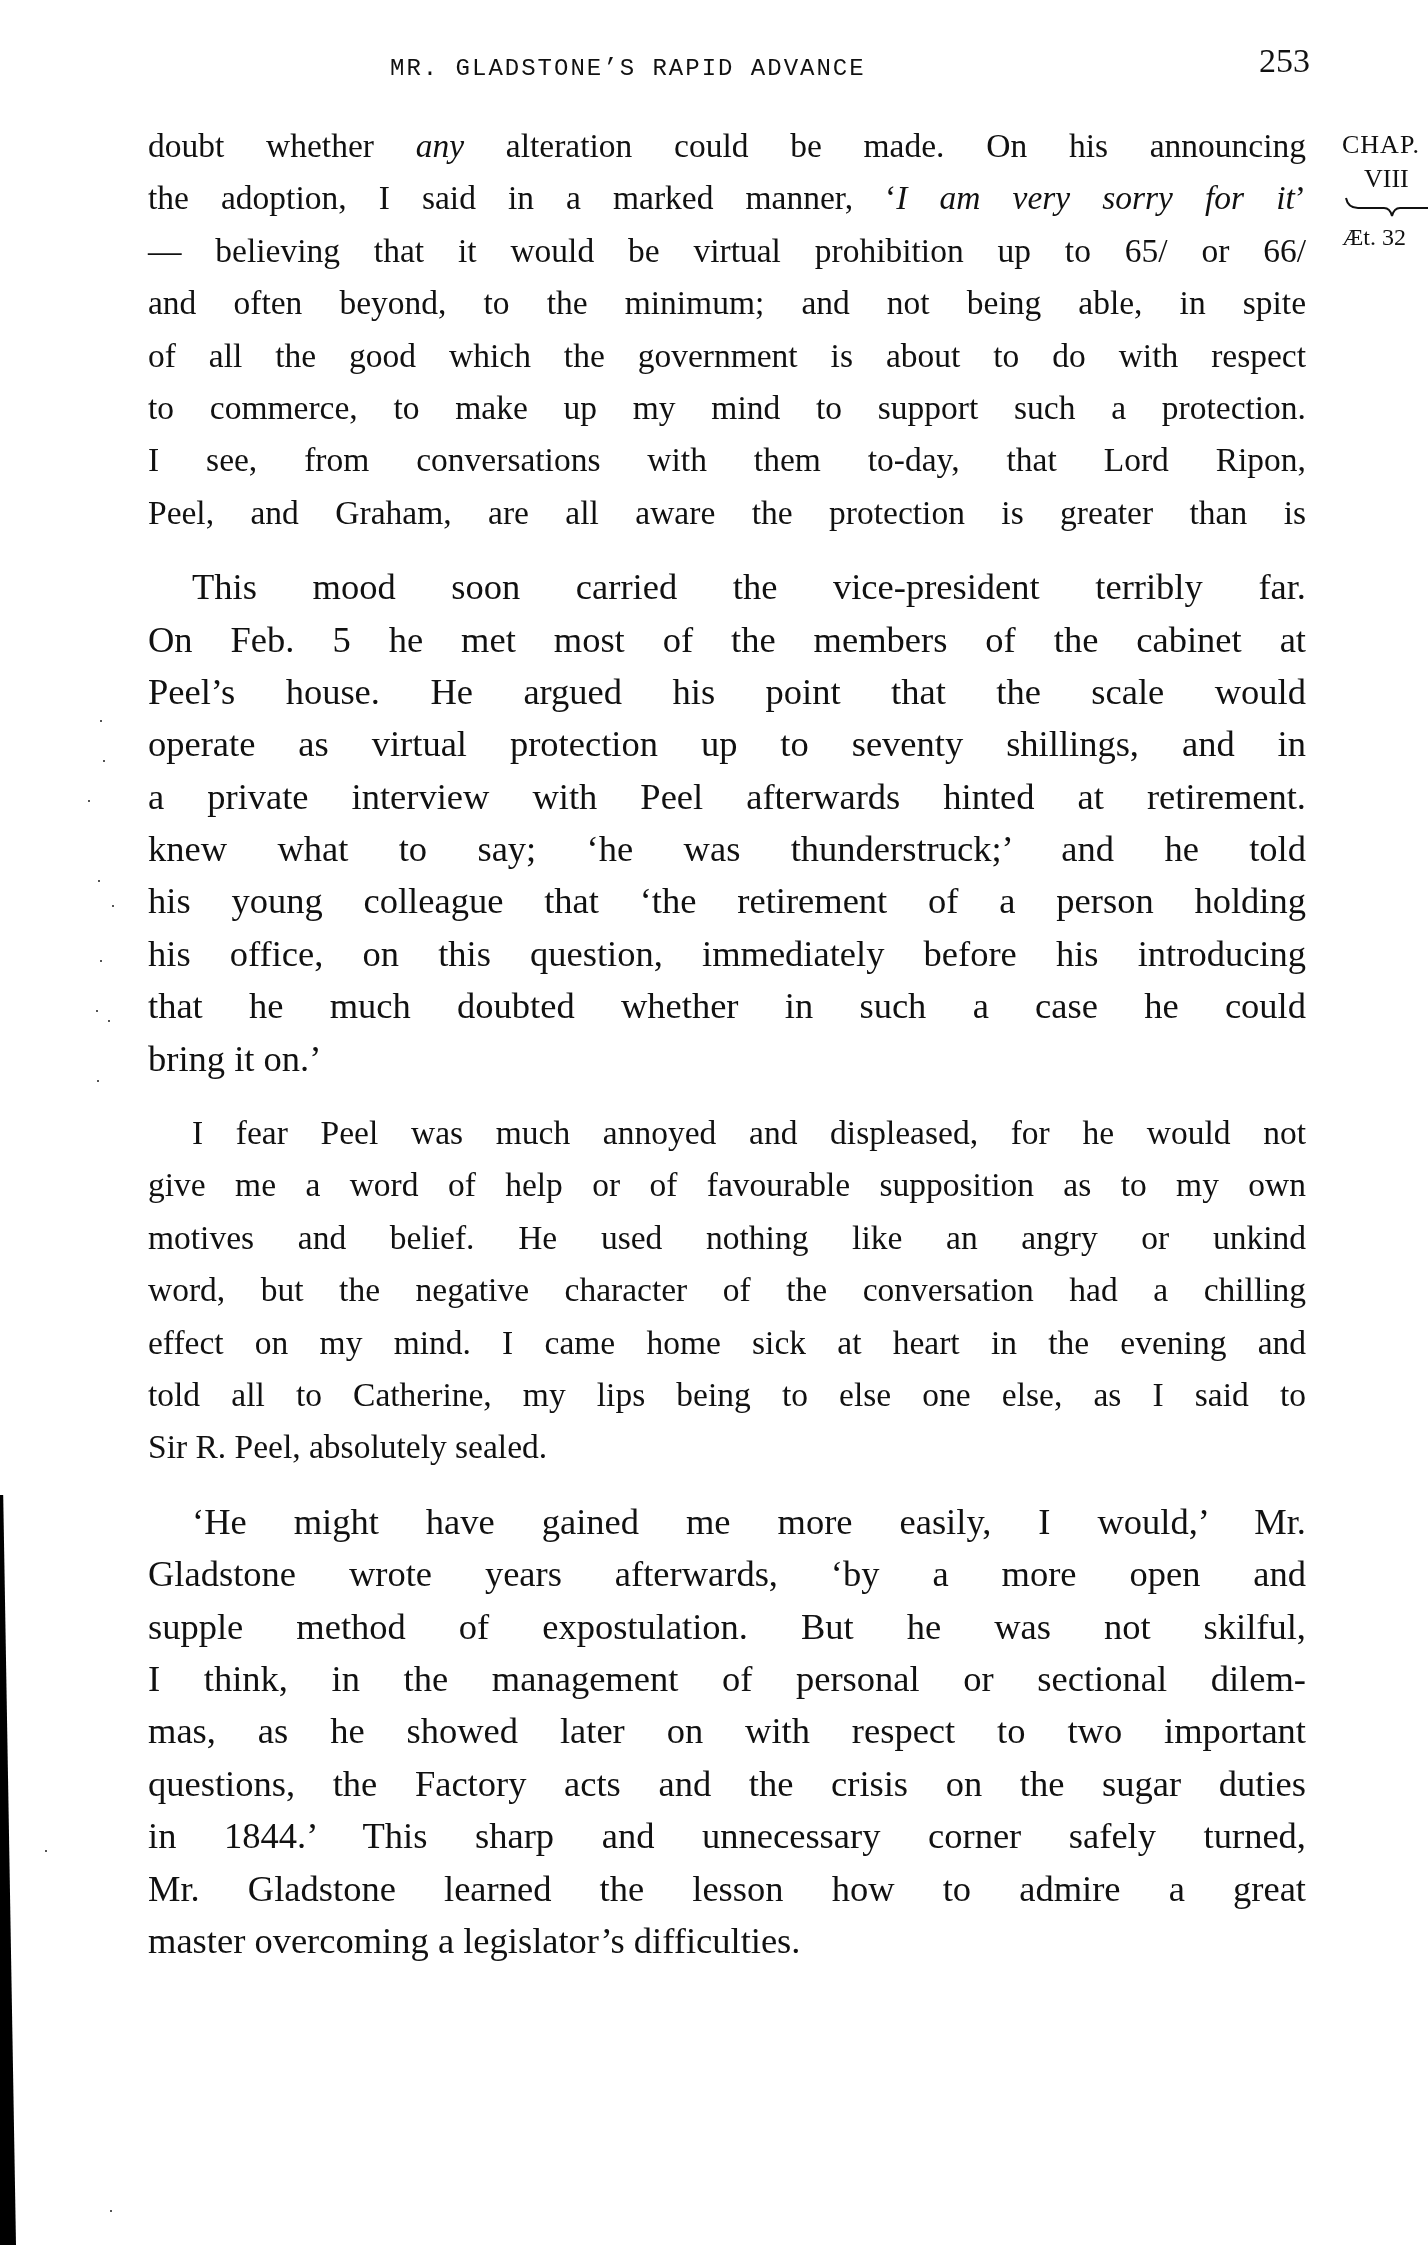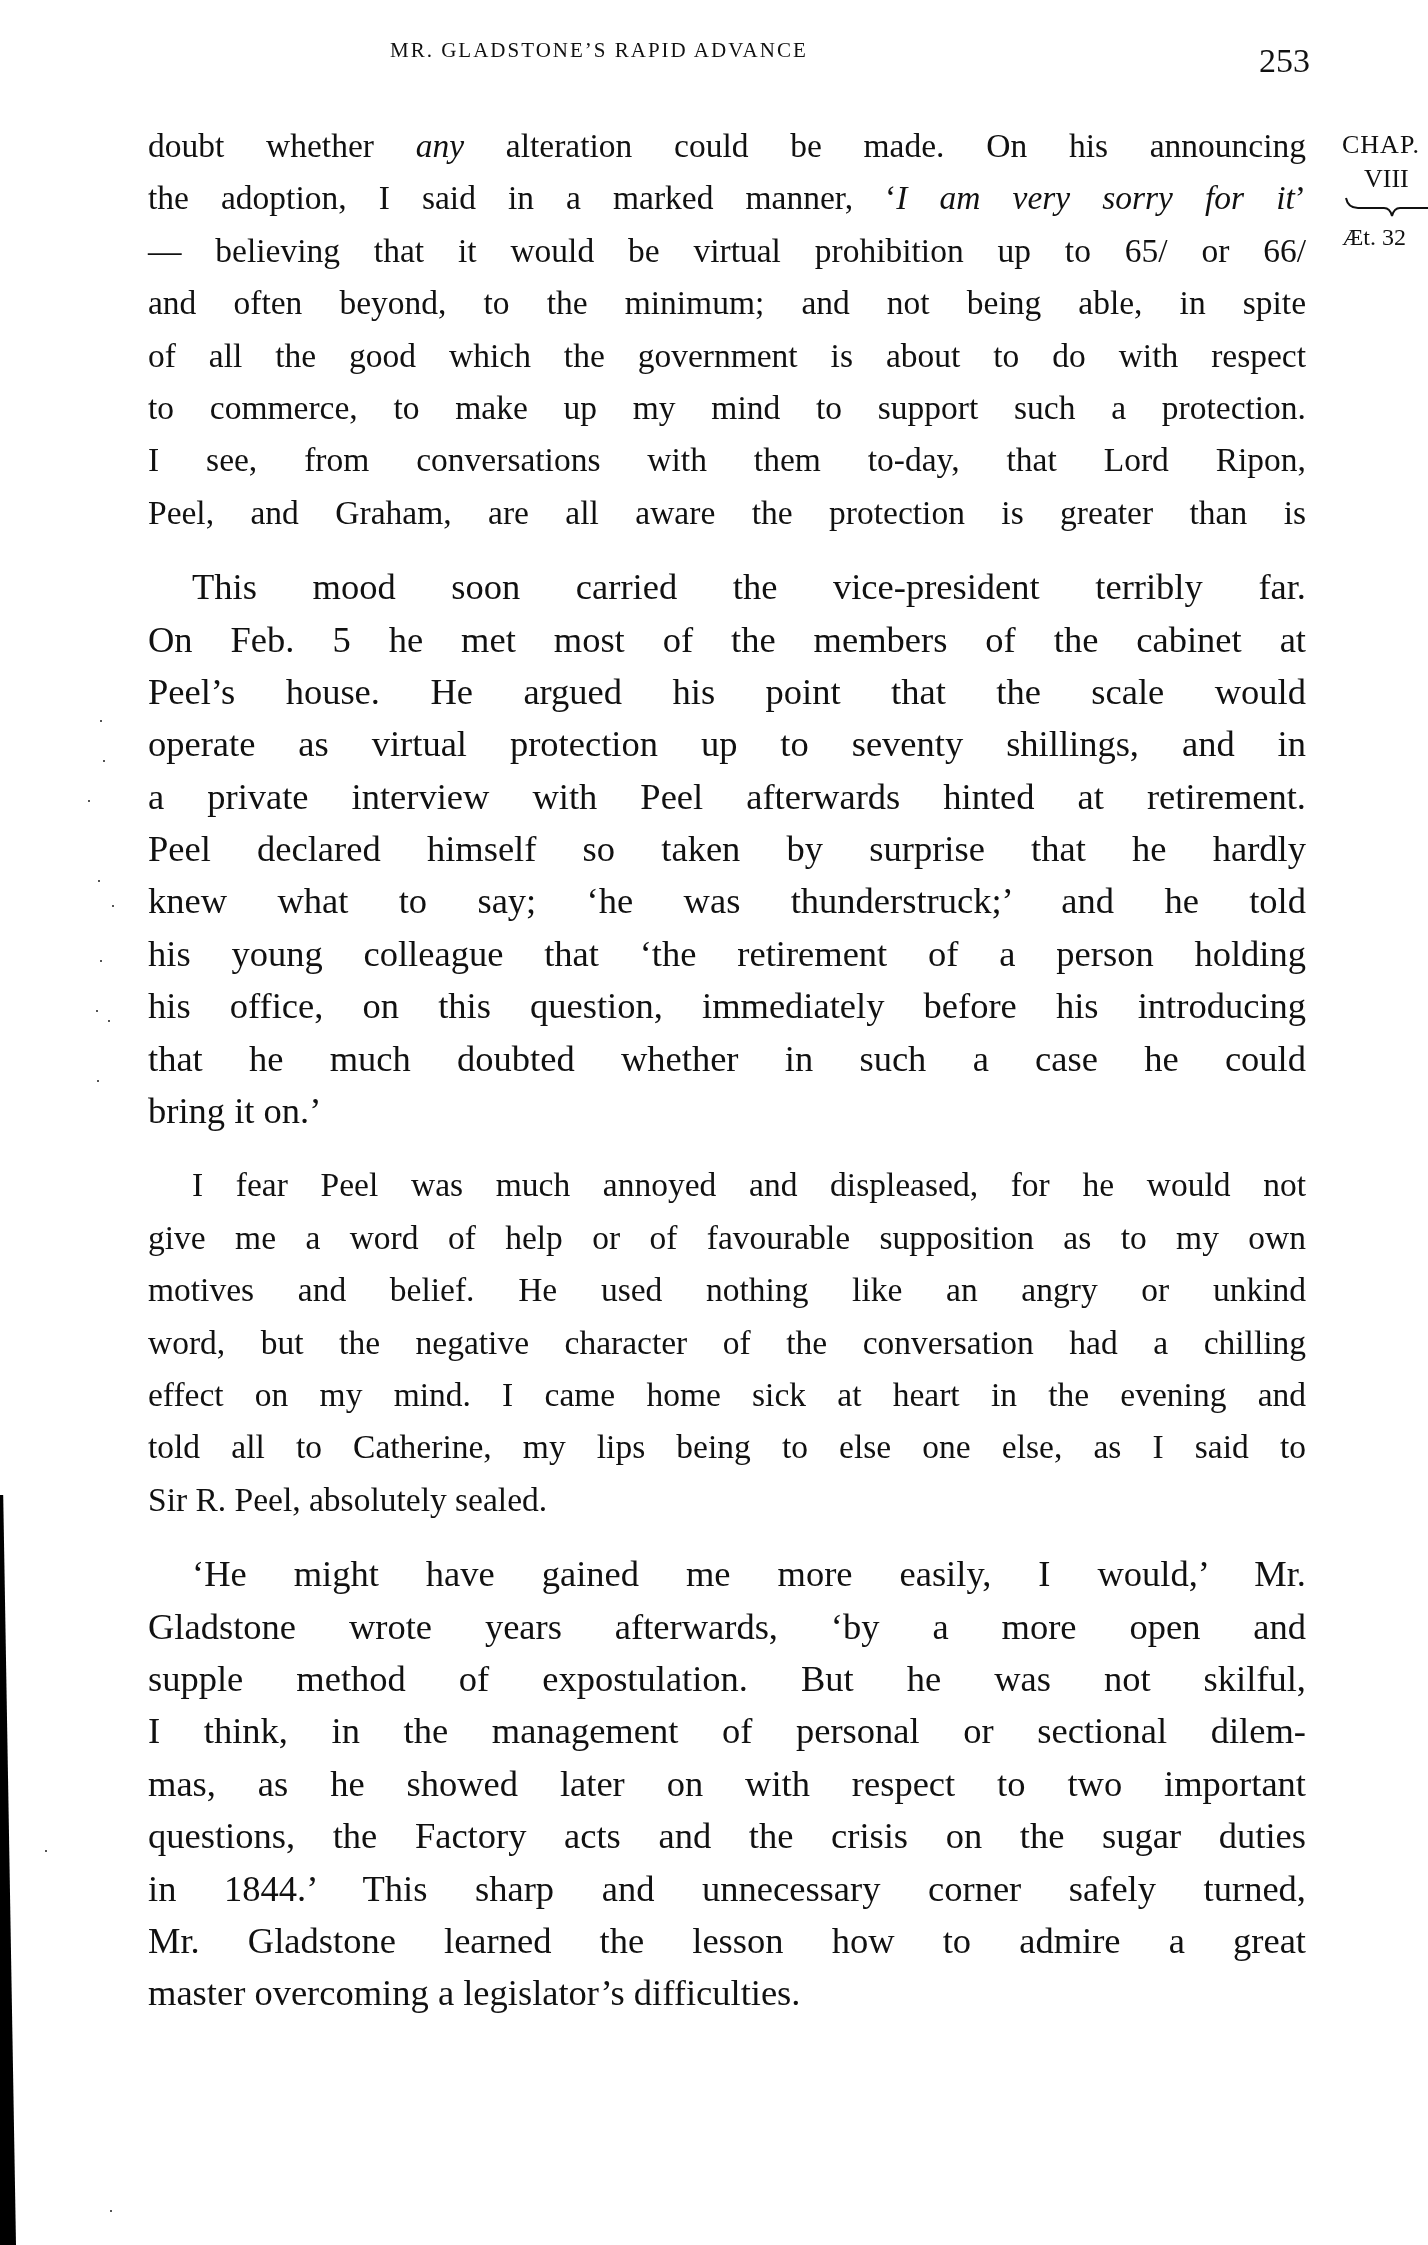--- a/index.html
+++ b/index.html
@@ -23,23 +23,23 @@
     .running-head {
       position: absolute;
       top: 34px;
       left: 150px;
       width: 1160px;
       height: 40px;
     }
     .running-title {
       position: absolute;
       left: 240px;
-      top: 4px;
-      font-family: Liberation Serif, serif;
-      font-size: 21px;
+      top: 21px;
+      font-family: Liberation Mono, monospace;
+      font-size: 24px;
       letter-spacing: 2px;
       text-transform: uppercase;
       white-space: nowrap;
     }
     .page-number {
       position: absolute;
       right: 0;
       top: 8px;
       font-family: "Liberation Serif", serif;
       font-size: 34px;
@@ -136,21 +136,20 @@
         <span class="line">I see, from conversations with them to-day, that Lord Ripon,</span>
         <span class="line">Peel, and Graham, are all aware the protection is greater than is</span>
       </div>
       <div class="para-gap"></div>
       <div class="paragraph body-block">
         <span class="line indent">This mood soon carried the vice-president terribly far.</span>
         <span class="line">On Feb. 5 he met most of the members of the cabinet at</span>
         <span class="line">Peel’s house.  He argued his point that the scale would</span>
         <span class="line">operate as virtual protection up to seventy shillings, and in</span>
         <span class="line">a private interview with Peel afterwards hinted at retirement.</span>
-        <span class="line">Peel declared himself so taken by surprise that he hardly</span>
         <span class="line">knew what to say; ‘he was thunderstruck;’ and he told</span>
         <span class="line">his young colleague that ‘the retirement of a person holding</span>
         <span class="line">his office, on this question, immediately before his introducing</span>
         <span class="line">that he much doubted whether in such a case he could</span>
         <span class="line last">bring it on.’</span>
       </div>
       <div class="para-gap"></div>
       <div class="paragraph quote-block">
         <span class="line indent">I fear Peel was much annoyed and displeased, for he would not</span>
         <span class="line">give me a word of help or of favourable supposition as to my own</span>

